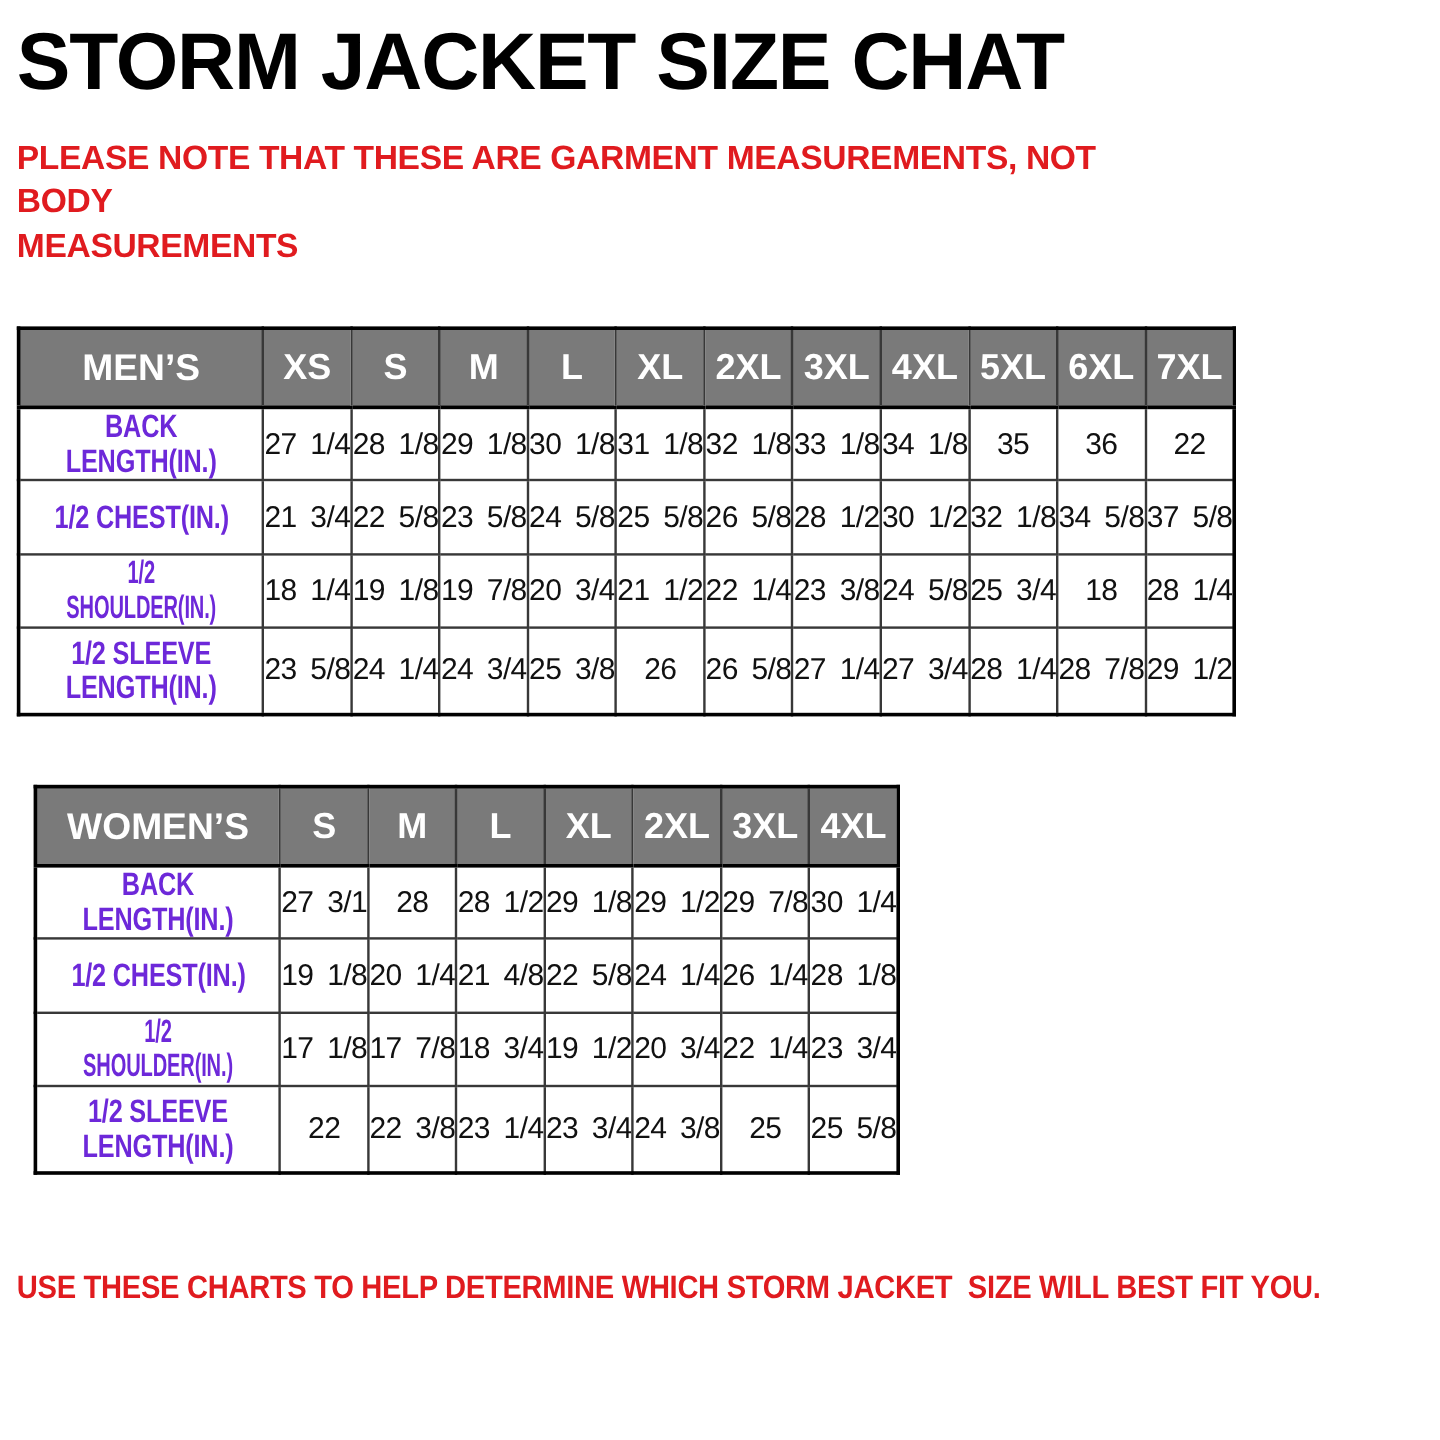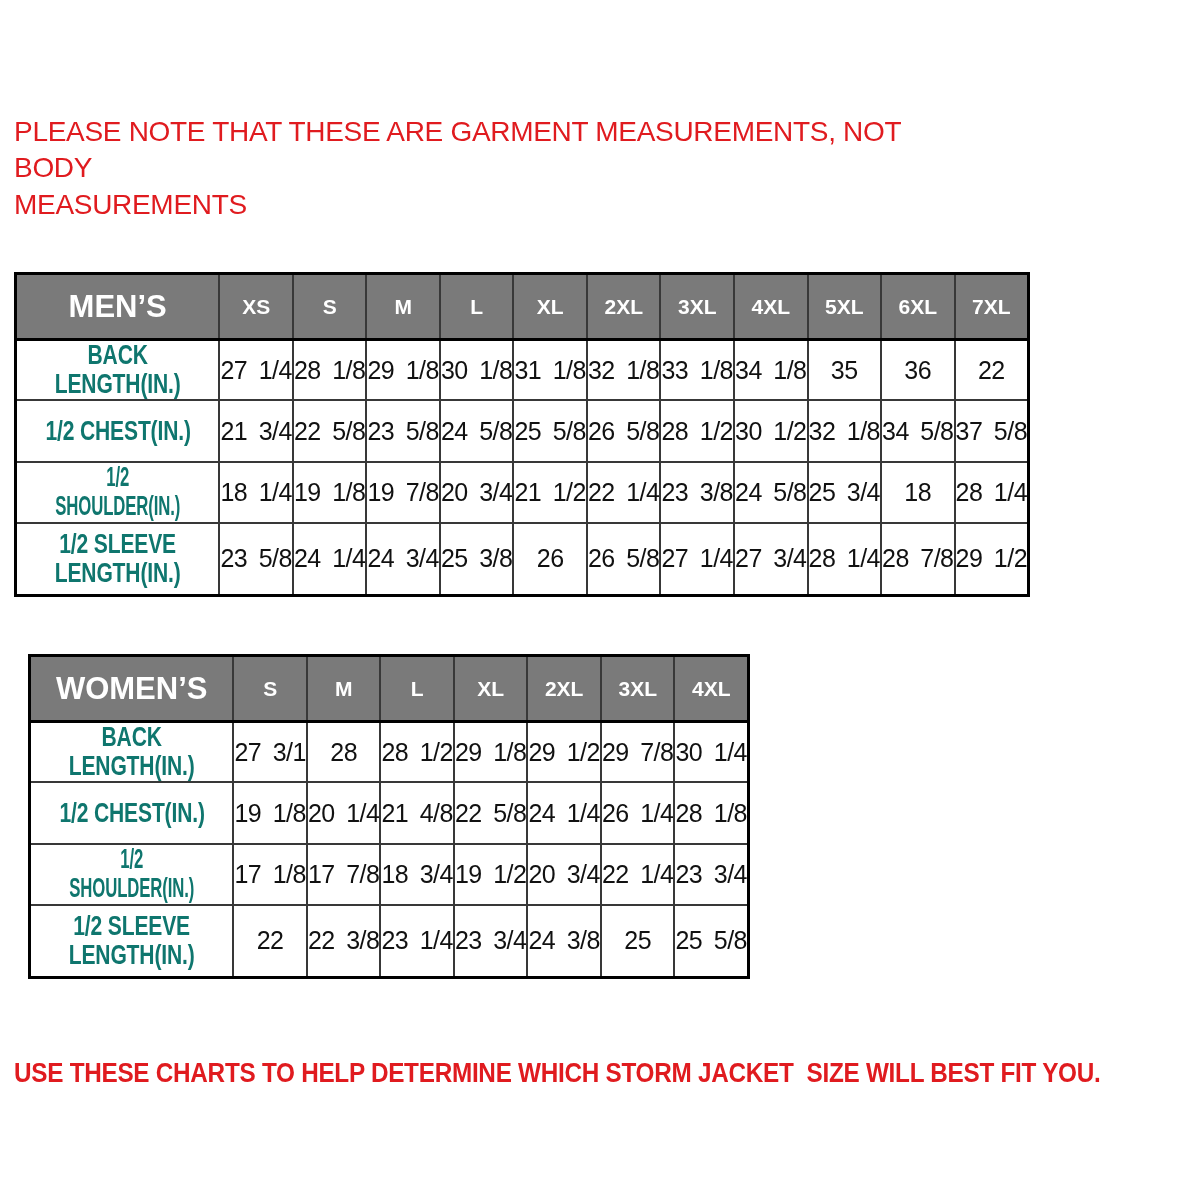--- a/index.html
+++ b/index.html
@@ -13,21 +13,21 @@
   .page { position: absolute; inset: 0; }
 
   .title {
     position: absolute; left: 14px; top: 18px;
     font-size: 67px; font-weight: bold; color: #000;
     letter-spacing: -1px; white-space: nowrap; line-height: 1.0;
   }
   .note {
     position: absolute; left: 14px; top: 114px;
     width: 960px;
-    font-size: 28px; font-weight: normal; color: #e01b1f;
+    font-size: 28px; font-weight: bold; color: #e01b1f;
     line-height: 1.3; white-space: pre-line; letter-spacing: -0.3px;
   }
   .footer {
     position: absolute; left: 14px; top: 1058px;
     font-size: 27px; font-weight: bold; color: #e01b1f;
     white-space: pre; letter-spacing: -0.3px;
     transform: scaleX(0.90); transform-origin: left center;
   }
 
   table.size-table {
@@ -40,51 +40,52 @@
   table.mens   { top: 272px; }
   table.womens { top: 654px; margin-left: 14px; }
 
   .size-table th, .size-table td {
     border: 2px solid #383838;
     text-align: center; vertical-align: middle;
     overflow: hidden; padding: 0;
   }
   .size-table thead th {
     background: #7a7a7a; color: #ffffff;
-    font-size: 21px; font-weight: bold;
+    font-size: 30px; font-weight: bold;
     height: 66px; width: 71px;
     border-bottom: 3px solid #000;
   }
   .size-table thead th.corner { width: 189px; font-size: 31px; }
 
   .size-table tbody tr:nth-child(1) { height: 59px; }
   .size-table tbody tr:nth-child(2) { height: 62px; }
   .size-table tbody tr:nth-child(3) { height: 44px; }
   .size-table tbody tr:nth-child(4) { height: 73px; }
 
-  .size-table tbody th { font-weight: bold; color: #0f766e; }
+  .size-table tbody th { font-weight: bold; color: #6d28d9; }
   .rowlabel-text {
     display: inline-block;
     font-size: 27px; line-height: 1.08;
     white-space: pre-line;
     transform: scaleX(0.78); transform-origin: center;
     letter-spacing: -0.2px;
   }
   .rowlabel-text.xtight { transform: scaleX(0.62); }
 
   .size-table tbody td {
     font-size: 25px; font-weight: normal; color: #111;
     word-spacing: 5px; letter-spacing: -0.5px;
     white-space: nowrap;
   }
 </style>
 </head>
 <body>
 
 <div class="page">
+  <h1 class="title">STORM JACKET SIZE CHAT</h1>
   <p class="note">PLEASE NOTE THAT THESE ARE GARMENT MEASUREMENTS, NOT BODY
 MEASUREMENTS</p>
 
   <table class="size-table mens">
       <thead>
         <tr>
           <th class="corner">MEN’S</th>
           <th>XS</th>
           <th>S</th>
           <th>M</th>

